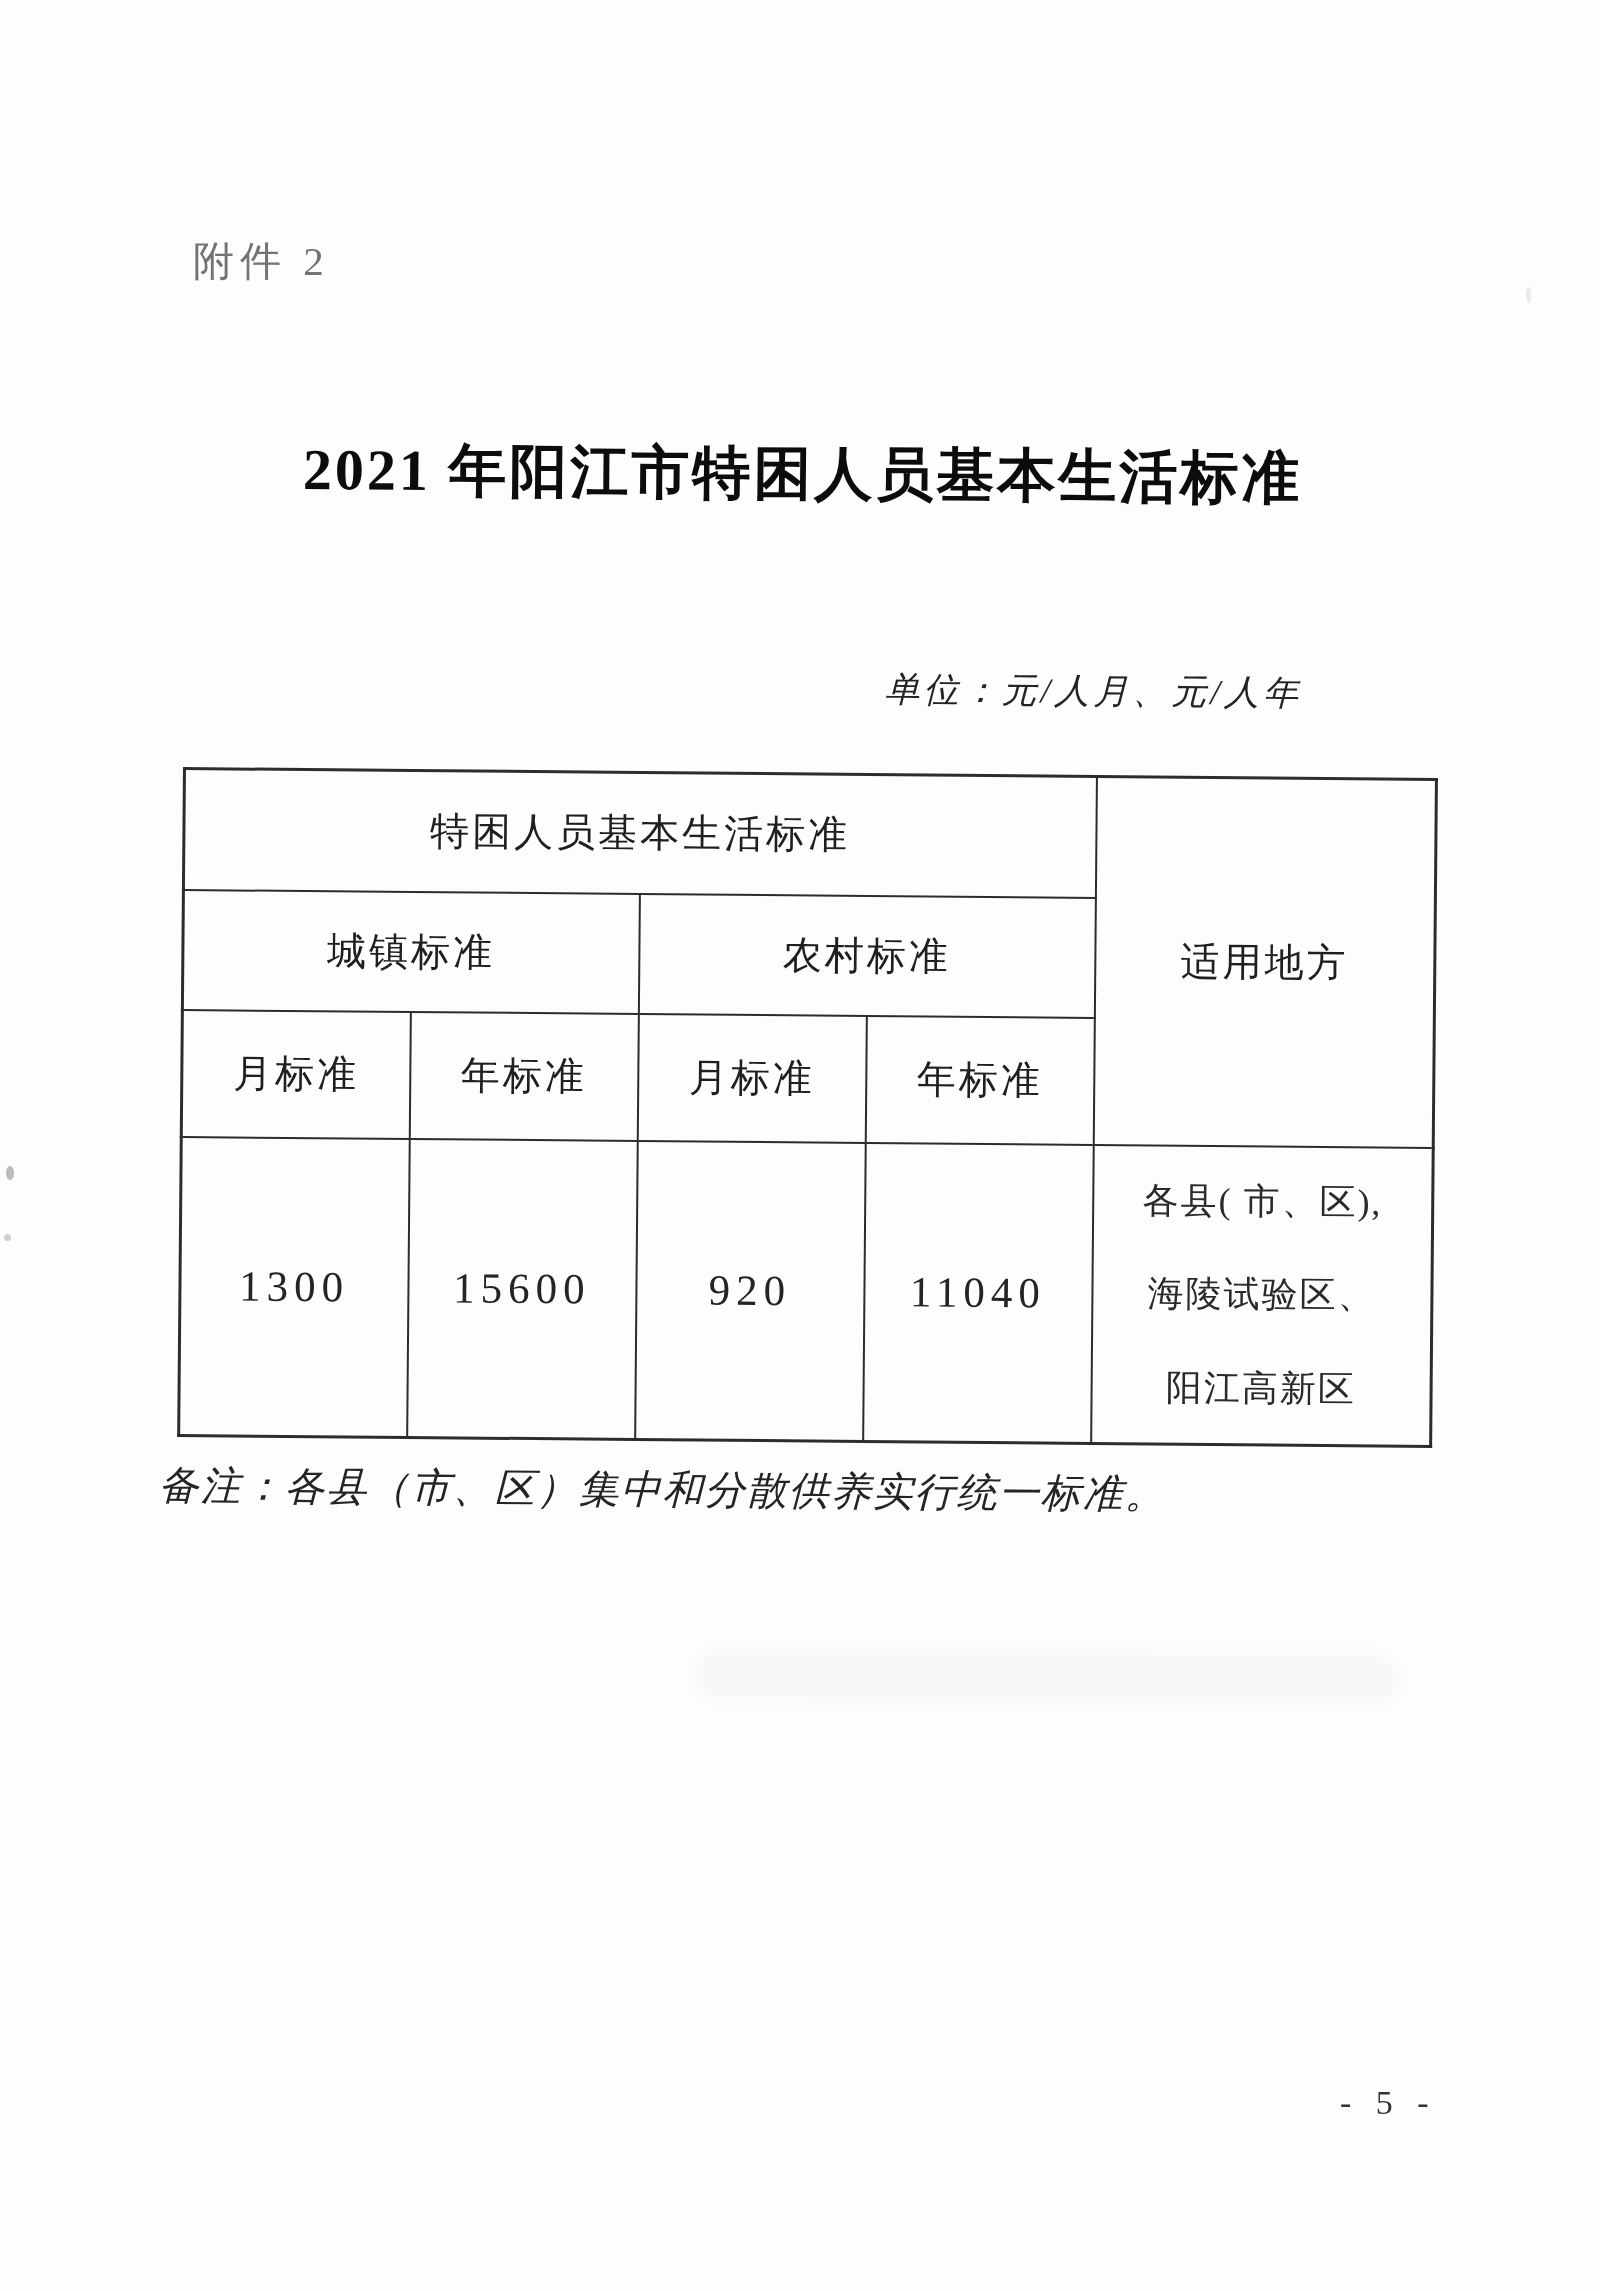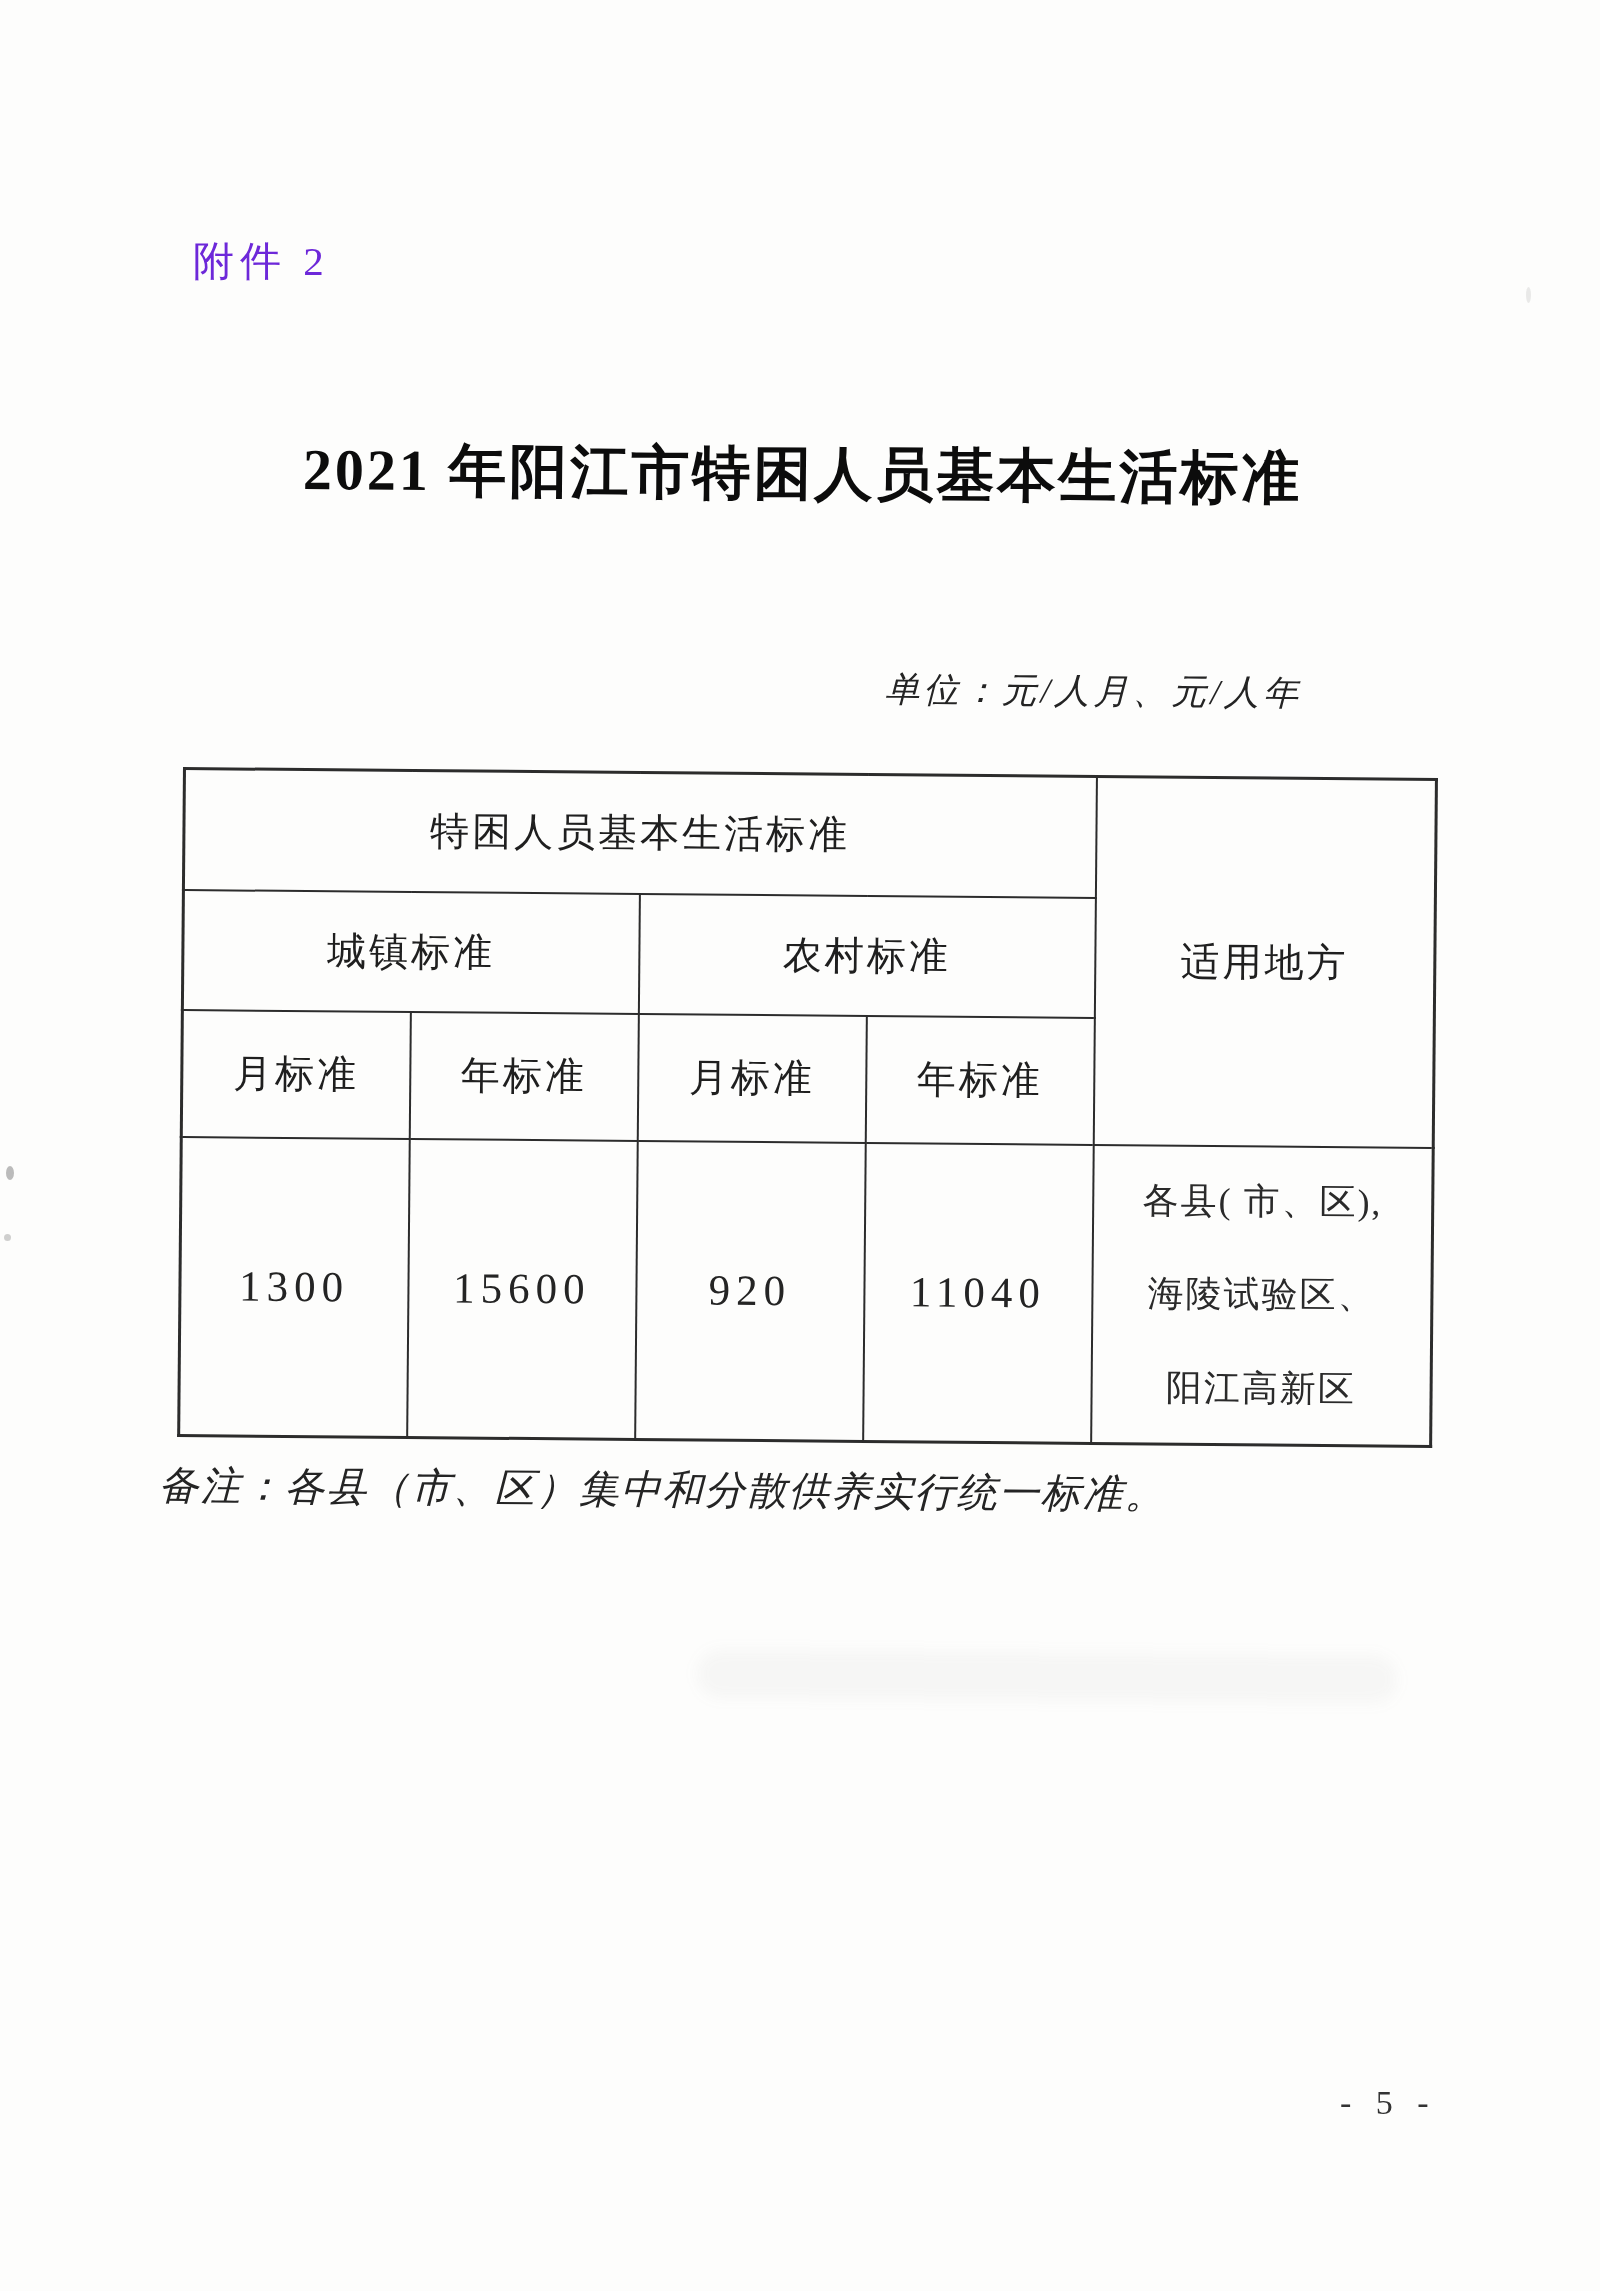--- a/index.html
+++ b/index.html
@@ -19,21 +19,21 @@
     inset: 0;
     transform: rotate(0.5deg);
     transform-origin: 183px 767px;
   }
   .attachment-label {
     position: absolute;
     left: 193px;
     top: 234px;
     font-size: 41px;
     letter-spacing: 6px;
-    color: #6d28d9;
+    color: #737373;
   }
   .doc-title {
     position: absolute;
     left: 0;
     top: 430px;
     width: 100%;
     text-align: center;
     font-size: 58px;
     font-weight: bold;
     letter-spacing: 3px;

